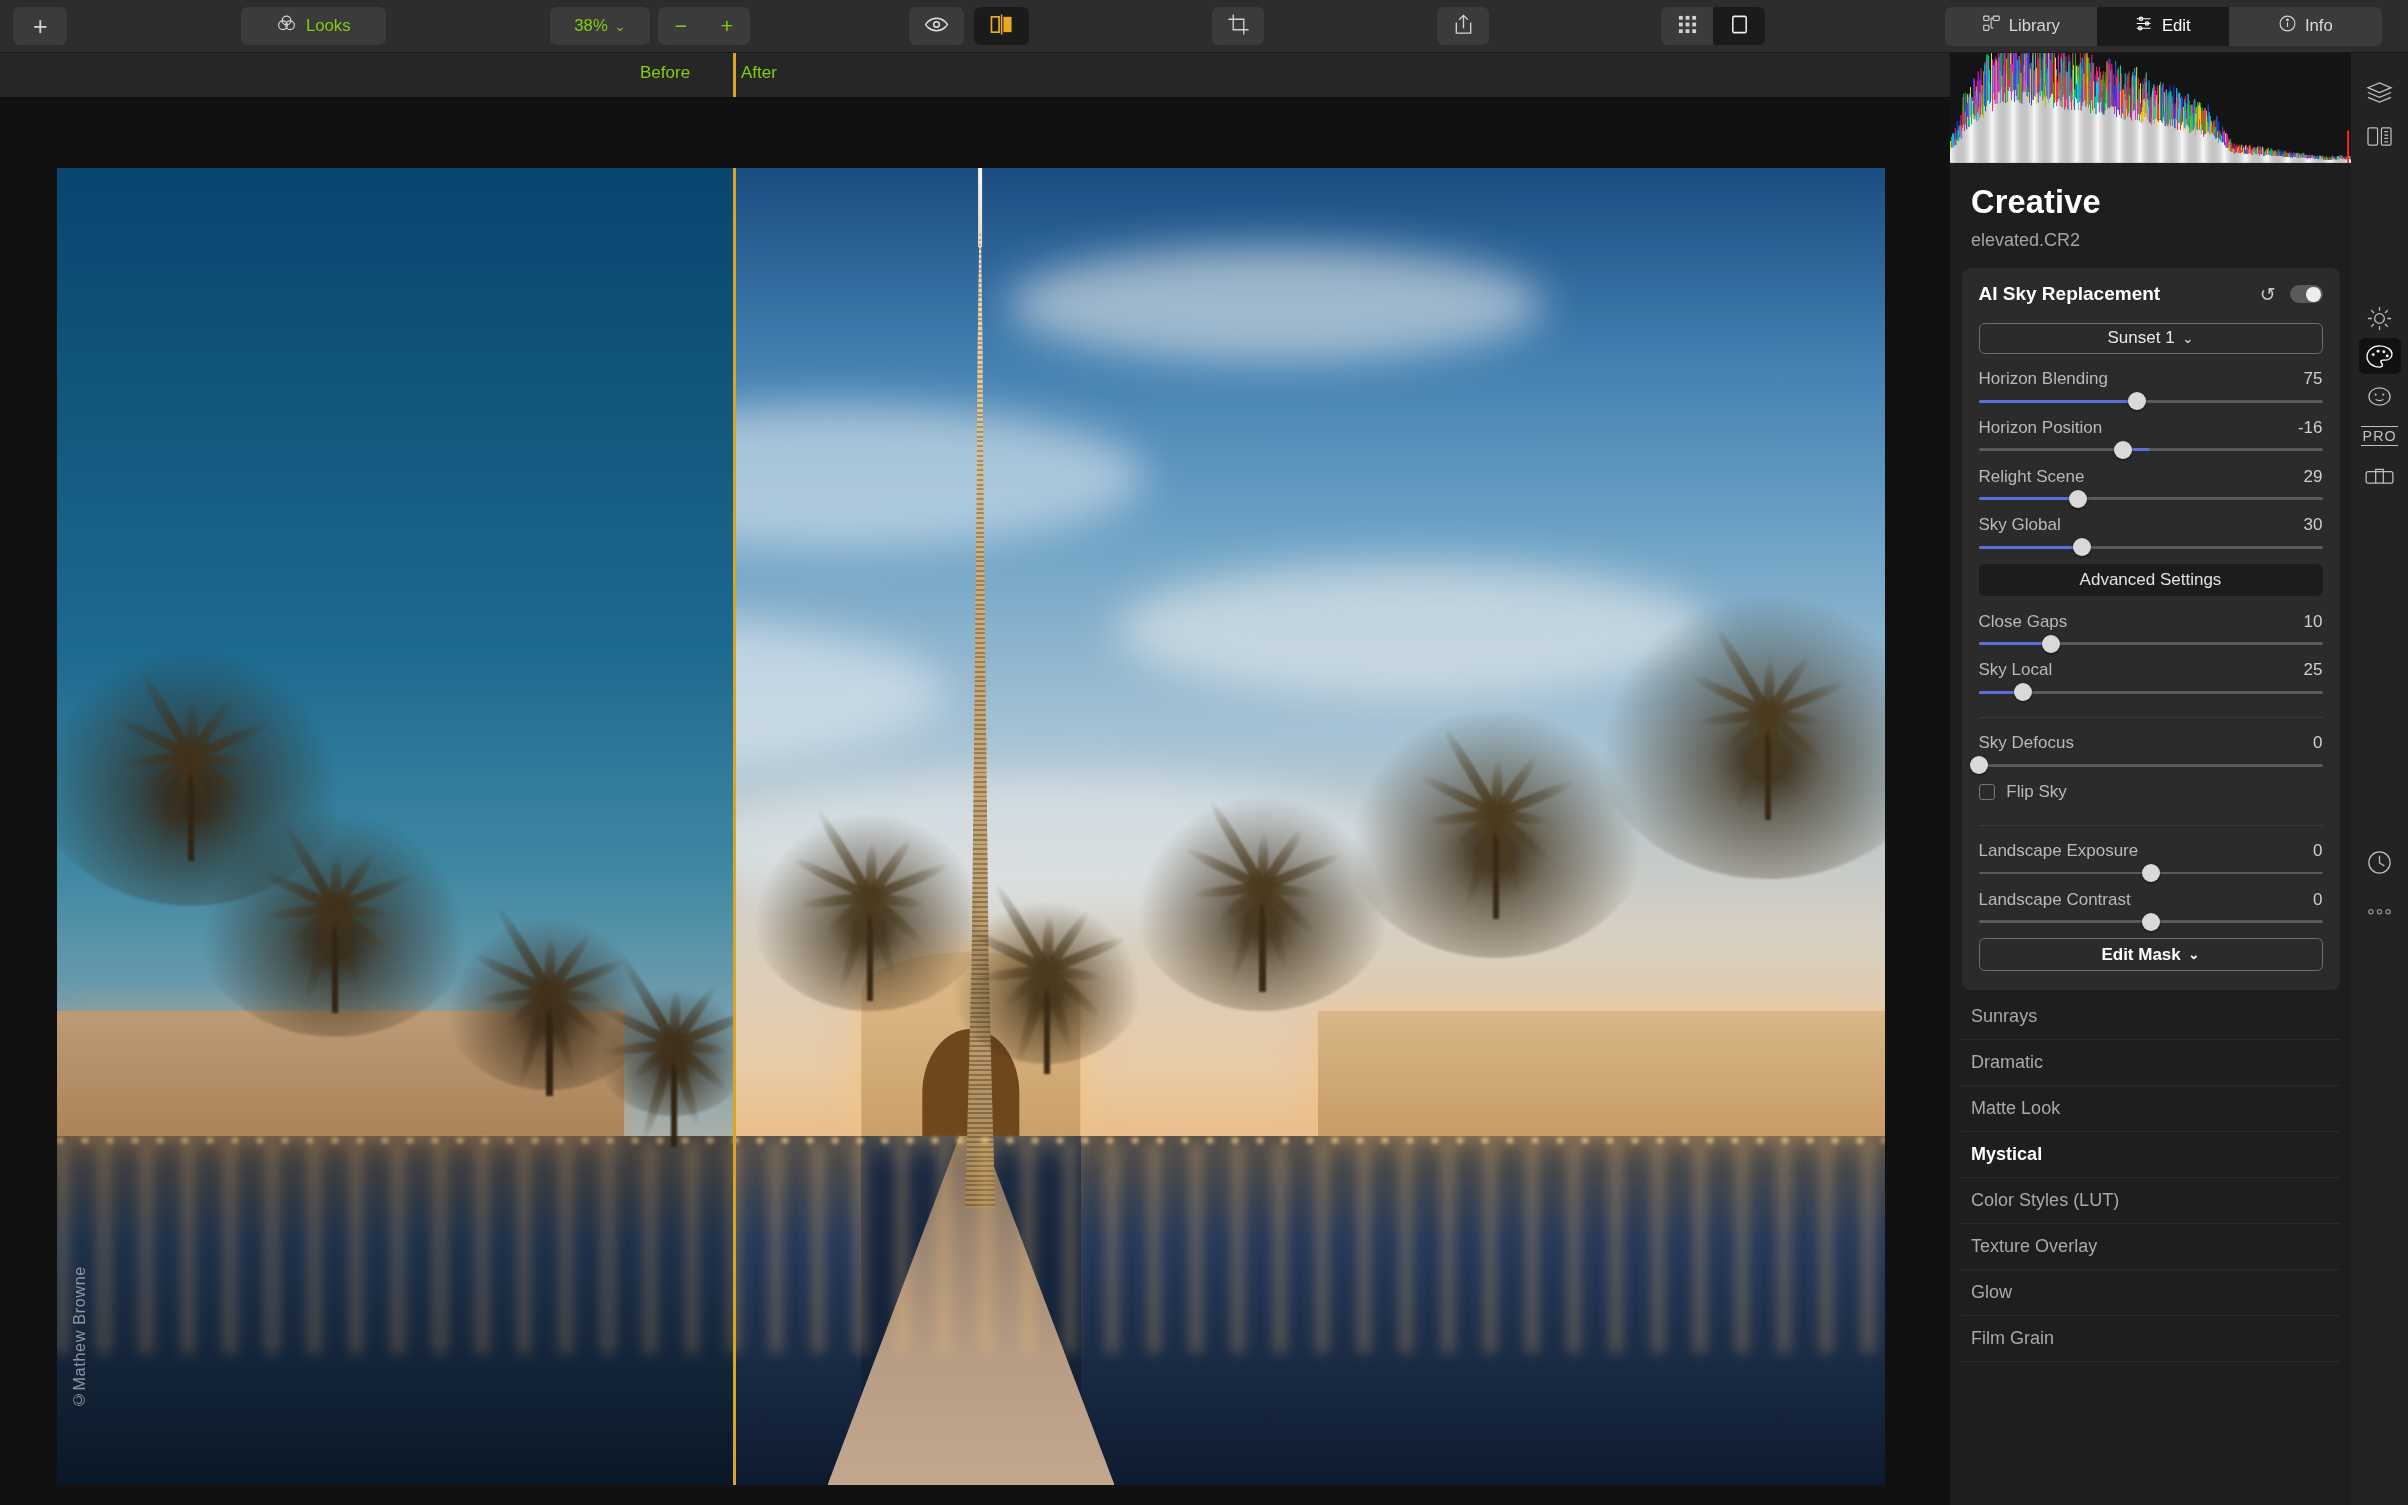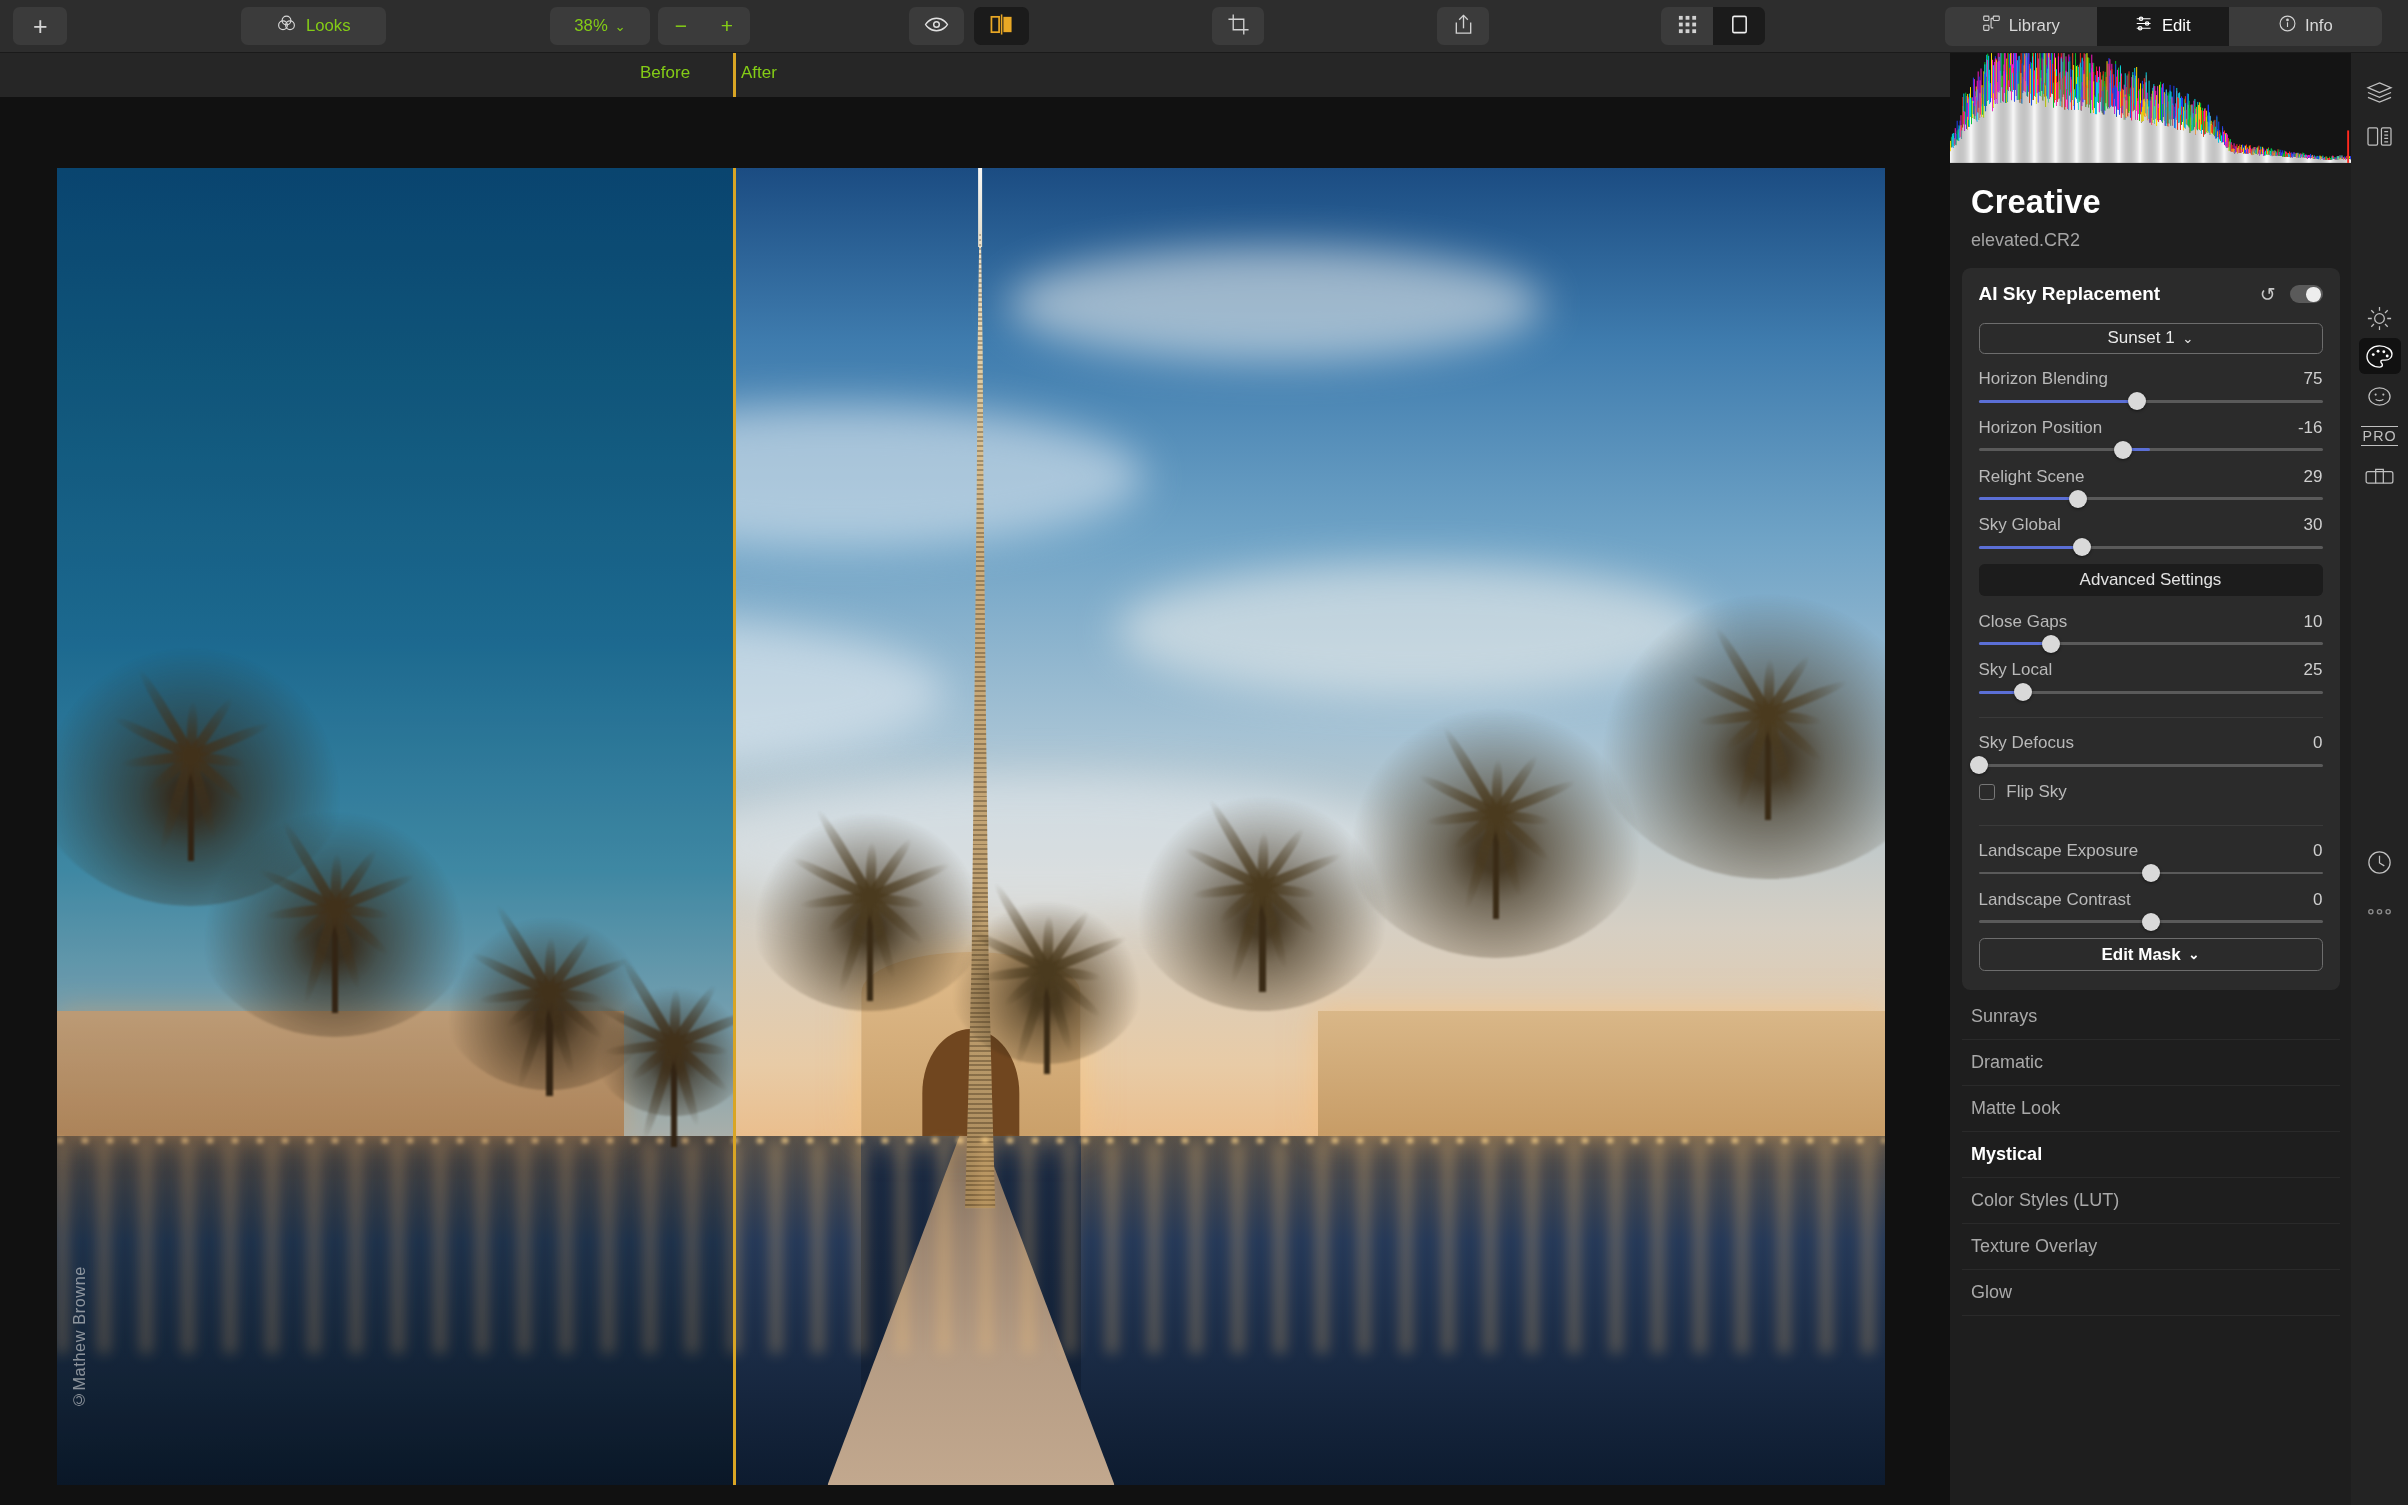--- a/index.html
+++ b/index.html
@@ -2205,20 +2205,21 @@
     </div>
 
     <div class="look-list" id="look-list">
         <div class="look-item">Sunrays</div>
         <div class="look-item">Dramatic</div>
         <div class="look-item">Matte Look</div>
         <div class="look-item sel">Mystical</div>
         <div class="look-item">Color Styles (LUT)</div>
         <div class="look-item">Texture Overlay</div>
         <div class="look-item">Glow</div>
+        <div class="look-item">Film Grain</div>
       </div>
   </div>
 
   <div class="rail">
 
     <div class="rail-ic" style="top:21px">
       <svg width="29" height="25" viewBox="0 0 30 26" fill="none" stroke="#c0c0c0" stroke-width="1.3">
         <path d="M15 3 27 8l-12 5L3 8z"></path>
           <path d="M3 13l12 5 12-5"></path>
           <path d="M3 18l12 5 12-5"></path>

